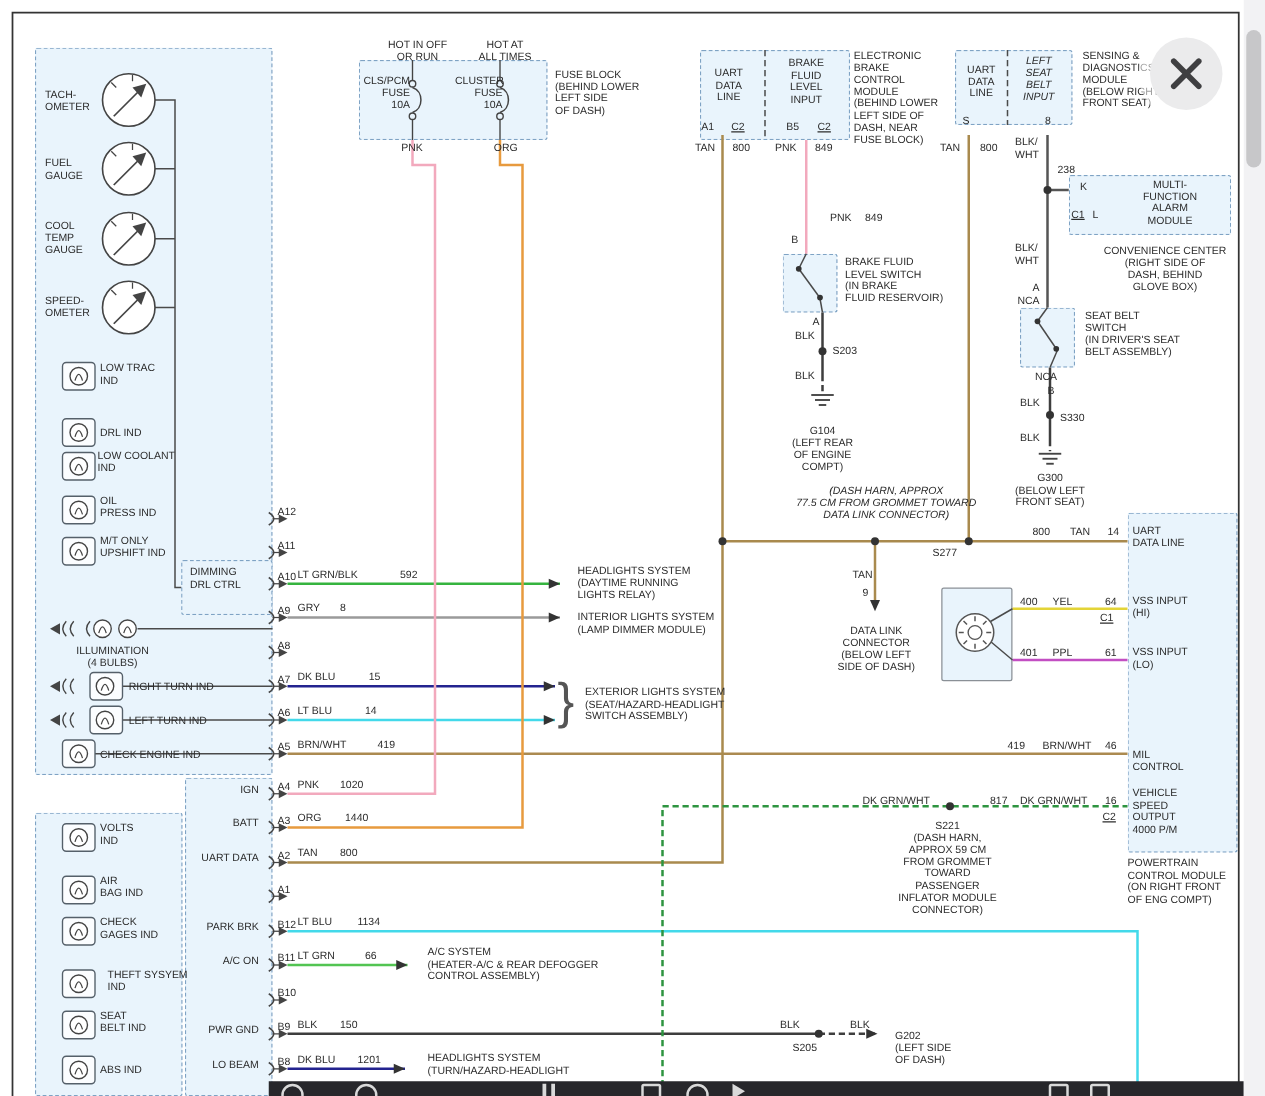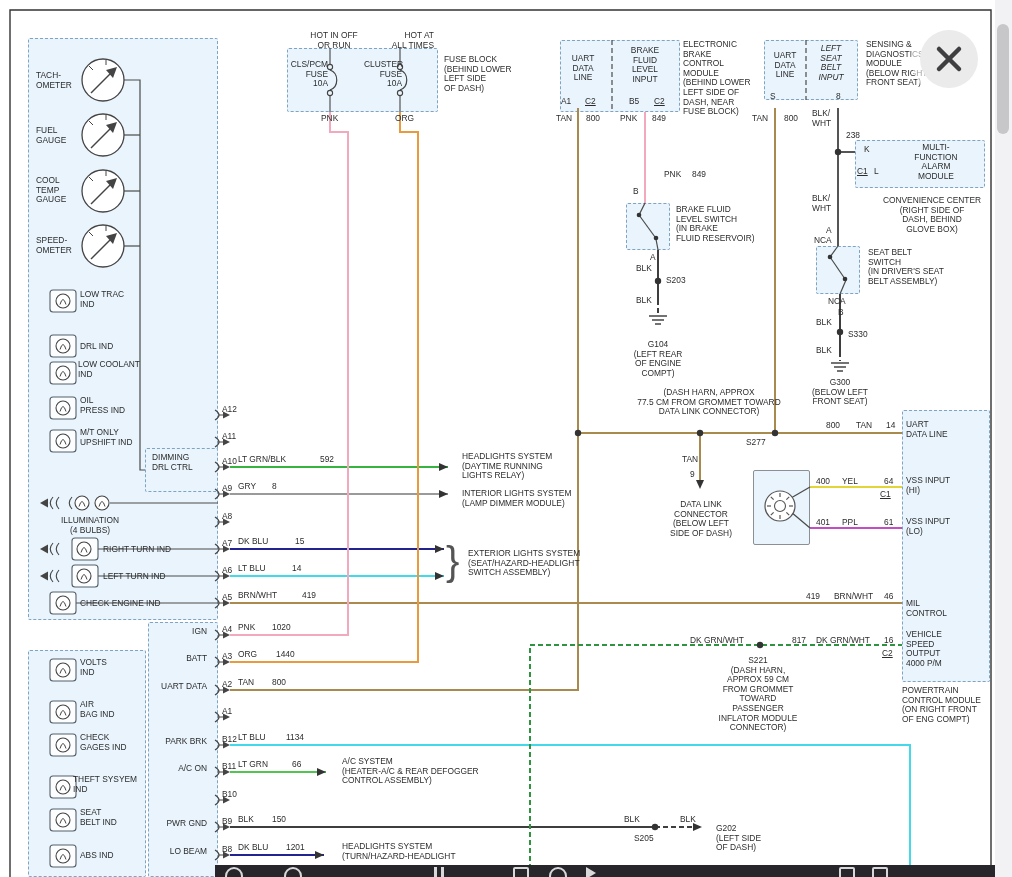--- a/index.html
+++ b/index.html
@@ -286,21 +286,21 @@
 (4 BULBS)</div>
       <div class="lbl" style="left: 103px; top: 545px;">RIGHT TURN IND</div>
       <div class="lbl" style="left: 103px; top: 572px;">LEFT TURN IND</div>
       <div class="lbl" style="left: 80px; top: 599px;">CHECK ENGINE IND</div>
       <div class="lbl" style="left: 80px; top: 658px;">VOLTS
 IND</div>
       <div class="lbl" style="left: 80px; top: 700px;">AIR
 BAG IND</div>
       <div class="lbl" style="left: 80px; top: 733px;">CHECK
 GAGES IND</div>
-      <div class="lbl" style="left: 73px; top: 775px;">THEFT SYSYEM
+      <div class="lbl" style="left: 86px; top: 775px;">THEFT SYSYEM
 IND</div>
       <div class="lbl" style="left: 80px; top: 808px;">SEAT
 BELT IND</div>
       <div class="lbl" style="left: 80px; top: 851px;">ABS IND</div>
       <div class="lbl" style="left: 152px; top: 627px; width: 55px; text-align: right;">IGN</div>
       <div class="lbl" style="left: 152px; top: 654px; width: 55px; text-align: right;">BATT</div>
       <div class="lbl" style="left: 152px; top: 682px; width: 55px; text-align: right;">UART DATA</div>
       <div class="lbl" style="left: 152px; top: 737px; width: 55px; text-align: right;">PARK BRK</div>
       <div class="lbl" style="left: 152px; top: 764px; width: 55px; text-align: right;">A/C ON</div>
       <div class="lbl" style="left: 152px; top: 819px; width: 55px; text-align: right;">PWR GND</div>
@@ -360,21 +360,21 @@
       <div class="lbl" style="left: 342px; top: 842px;">HEADLIGHTS SYSTEM
 (TURN/HAZARD-HEADLIGHT</div>
       <div class="lbl" style="left: 716px; top: 824px;">G202
 (LEFT SIDE
 OF DASH)</div>
       <div class="lbl" style="left: 634px; top: 834px;">S205</div>
       <div class="lbl" style="left: 624px; top: 815px;">BLK</div>
       <div class="lbl" style="left: 680px; top: 815px;">BLK</div>
       <div class="lbl" style="left: 304px; top: 31px; width: 60px; text-align: center;">HOT IN OFF
 OR RUN</div>
-      <div class="lbl" style="left: 374px; top: 31px; width: 60px; text-align: right;">HOT AT
+      <div class="lbl" style="left: 374px; top: 31px; width: 60px; text-align: center;">HOT AT
 ALL TIMES</div>
       <div class="lbl" style="left: 290px; top: 60px; width: 38px; text-align: right;">CLS/PCM
 FUSE
 10A</div>
       <div class="lbl" style="left: 364px; top: 60px; width: 38px; text-align: right;">CLUSTER
 FUSE
 10A</div>
       <div class="lbl" style="left: 444px; top: 55px;">FUSE BLOCK
 (BEHIND LOWER
 LEFT SIDE
@@ -458,21 +458,21 @@
 (IN DRIVER'S SEAT
 BELT ASSEMBLY)</div>
       <div class="lbl" style="left: 828px; top: 297px;">NCA</div>
       <div class="lbl" style="left: 838px; top: 308px;">B</div>
       <div class="lbl" style="left: 816px; top: 318px;">BLK</div>
       <div class="lbl" style="left: 848px; top: 330px;">S330</div>
       <div class="lbl" style="left: 816px; top: 346px;">BLK</div>
       <div class="lbl" style="left: 806px; top: 378px; width: 68px; text-align: center;">G300
 (BELOW LEFT
 FRONT SEAT)</div>
-      <div class="lbl" style="left: 628px; top: 388px; width: 162px; text-align: center;">(DASH HARN, APPROX
+      <div class="lbl" style="left: 628px; top: 388px; width: 162px; text-align: center; font-style: italic;">(DASH HARN, APPROX
 77.5 CM FROM GROMMET TOWARD
 DATA LINK CONNECTOR)</div>
       <div class="lbl" style="left: 746px; top: 438px;">S277</div>
       <div class="lbl" style="left: 826px; top: 421px;">800</div>
       <div class="lbl" style="left: 856px; top: 421px;">TAN</div>
       <div class="lbl" style="left: 886px; top: 421px;">14</div>
       <div class="lbl" style="left: 682px; top: 455px;">TAN</div>
       <div class="lbl" style="left: 690px; top: 470px;">9</div>
       <div class="lbl" style="left: 668px; top: 500px; width: 66px; text-align: center;">DATA LINK
 CONNECTOR

